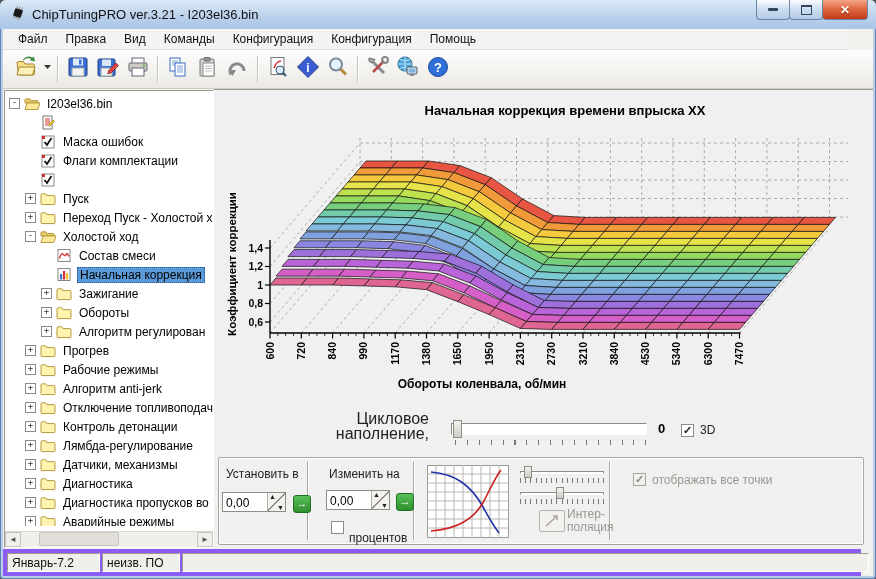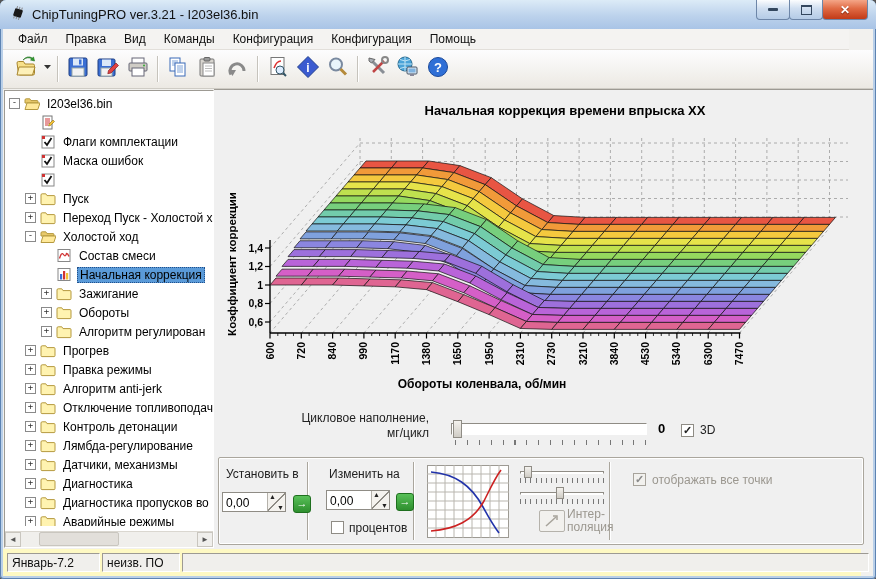--- a/index.html
+++ b/index.html
@@ -32,21 +32,21 @@
   .tnotoggle{flex:0 0 auto;width:15px;}
   .ticon{flex:0 0 auto;width:17px;height:15px;margin-right:4px;}
   .tlabel{padding:0 2px;}
   .trow.sel .tlabel{background:#5a9ad8;border:1px dotted #20508c;color:#000;}
   .hscroll{position:absolute;left:0;bottom:0;width:208px;height:15px;background:#f0efec;display:flex;border-top:1px solid #dad7d0;}
   .harrow{width:16px;height:15px;background:#f0efec;border:1px solid #c9c6bf;box-sizing:border-box;font-size:8px;color:#555;display:flex;align-items:center;justify-content:center;}
   .htrack{flex:1;position:relative;}
   .hthumb{position:absolute;left:18px;top:0;width:80px;height:14px;background:#e2dfda;border:1px solid #c9c6bf;border-radius:2px;box-sizing:border-box;}
   .rightpanel{position:absolute;left:211px;top:0;width:659px;height:460px;background:#f0f0f0;border-top:1px solid #9d9a93;box-sizing:border-box;}
   
-  .cyclabel{position:absolute;left:60px;top:321px;width:155px;text-align:right;font-size:12px;color:#222;line-height:15px;}
+  .cyclabel{position:absolute;left:60px;top:321px;width:155px;text-align:right;font-size:16px;color:#222;line-height:15px;}
   .cyctrack{position:absolute;left:237px;top:333px;width:196px;height:12px;background:#fff;border:1px solid #8f8c85;border-bottom-color:#fff;border-right-color:#fff;box-sizing:border-box;}
   .cycthumb{position:absolute;left:239px;top:330px;width:9px;height:18px;background:linear-gradient(#f4f2ee,#cfccc5);border:1px solid #8f8c85;box-sizing:border-box;}
   .cycticks{position:absolute;left:241px;top:350px;width:192px;height:5px;background:repeating-linear-gradient(90deg,#777 0 1px,transparent 1px 11.9px);}
   .cycval{position:absolute;left:444px;top:331px;font-size:13px;font-weight:bold;color:#000;}
   .cb{width:13px;height:13px;background:#fff;border:1px solid #8f8c85;box-sizing:border-box;font-size:11px;line-height:11px;text-align:center;color:#222;font-weight:bold;}
   .cb.checked::before{content:"\2713";}
   .cb.disabled{background:#f2f1ee;color:#8a8a8a;border-color:#a7a39b;}
   .cyccb{position:absolute;left:467px;top:334px;}
   .cyccblabel{position:absolute;left:486px;top:333px;font-size:12px;color:#222;}
   
@@ -59,21 +59,21 @@
   .spinbtn .up{position:absolute;left:1px;top:0px;font-size:7px;color:#222;}
   .spinbtn .dn{position:absolute;right:1px;bottom:0px;font-size:7px;color:#222;}
   .gobtn{position:absolute;width:16px;height:16px;background:linear-gradient(#58c058,#2e8f2e);border:1px solid #1e6f1e;border-radius:3px;color:#fff;font-size:11px;font-weight:bold;line-height:14px;text-align:center;}
   .minislider{position:absolute;width:84px;height:6px;}
   .minitrack{position:absolute;left:0;top:2px;width:84px;height:3px;background:#fff;border:1px solid #8f8c85;border-bottom-color:#fff;box-sizing:border-box;}
   .minithumb{position:absolute;top:-3px;width:8px;height:12px;background:linear-gradient(#f4f2ee,#cfccc5);border:1px solid #8f8c85;box-sizing:border-box;}
   .miniruler{position:absolute;width:84px;height:5px;background:repeating-linear-gradient(90deg,#777 0 1px,transparent 1px 5.2px);}
   .interpbtn{position:absolute;width:24px;height:20px;background:#f2f1ee;border:1px solid #b5b2ab;border-radius:2px;display:flex;align-items:center;justify-content:center;}
   .graylbl{color:#9b978f;font-size:12px;line-height:13px;}
   
-  .statusbar{position:absolute;left:0;top:520px;width:858px;height:27px;background:#fef9c3;padding-top:3px;box-sizing:border-box;}
+  .statusbar{position:absolute;left:0;top:520px;width:858px;height:27px;background:#8b5cf6;padding-top:3px;box-sizing:border-box;}
   .scell{position:absolute;top:4px;height:19px;border:1px solid;border-color:#9d9a93 #fff #fff #9d9a93;font-size:12px;color:#111;padding:2px 0 0 4px;box-sizing:border-box;background:#f0efec;}
   svg text{font-family:"Liberation Sans",sans-serif;}
 </style>
 </head>
 <body>
 
 <div class="win">
   <div class="titlebar">
     <span class="appicon">
       <svg width="16" height="16" viewBox="0 0 16 16">
@@ -260,31 +260,31 @@
                 </svg></span>
             </div>
             <div class="trow">
               <span class="tind" style="width: 20px;"></span>
               <span class="tnotoggle"></span>
               <span class="ticon"><svg width="16" height="15" viewBox="0 0 16 15">
                   <rect x="2" y="2" width="12" height="12" fill="#fff" stroke="#888"></rect>
                   <path d="M4.5 8 l2.5 3 4.5 -7" fill="none" stroke="#111" stroke-width="1.8"></path>
                   <rect x="2" y="2" width="3" height="3" fill="#d03333"></rect>
                 </svg></span>
-              <span class="tlabel">Флаги комплектации</span>
+              <span class="tlabel">Маска ошибок</span>
             </div>
             <div class="trow">
               <span class="tind" style="width: 20px;"></span>
               <span class="tnotoggle"></span>
               <span class="ticon"><svg width="16" height="15" viewBox="0 0 16 15">
                   <rect x="2" y="2" width="12" height="12" fill="#fff" stroke="#888"></rect>
                   <path d="M4.5 8 l2.5 3 4.5 -7" fill="none" stroke="#111" stroke-width="1.8"></path>
                   <rect x="2" y="2" width="3" height="3" fill="#d03333"></rect>
                 </svg></span>
-              <span class="tlabel">Маска ошибок</span>
+              <span class="tlabel">Флаги комплектации</span>
             </div>
             <div class="trow">
               <span class="tind" style="width: 20px;"></span>
               <span class="tnotoggle"></span>
               <span class="ticon"><svg width="16" height="15" viewBox="0 0 16 15">
                   <rect x="2" y="2" width="12" height="12" fill="#fff" stroke="#888"></rect>
                   <path d="M4.5 8 l2.5 3 4.5 -7" fill="none" stroke="#111" stroke-width="1.8"></path>
                   <rect x="2" y="2" width="3" height="3" fill="#d03333"></rect>
                 </svg></span>
             </div>
@@ -364,21 +364,21 @@
                   <path d="M1 4 q0 -1.2 1.2 -1.2 h3.6 l1.2 1.8 h7 q1 0 1 1 v7 q0 1 -1 1 H2 q-1 0 -1 -1z" fill="#fff3b0" stroke="#b5993f"></path>
                 </svg></span>
               <span class="tlabel">Прогрев</span>
             </div>
             <div class="trow">
               <span class="tind" style="width: 20px;"></span>
               <span class="ttoggle">+</span>
               <span class="ticon"><svg width="16" height="15" viewBox="0 0 16 15">
                   <path d="M1 4 q0 -1.2 1.2 -1.2 h3.6 l1.2 1.8 h7 q1 0 1 1 v7 q0 1 -1 1 H2 q-1 0 -1 -1z" fill="#fff3b0" stroke="#b5993f"></path>
                 </svg></span>
-              <span class="tlabel">Правка режимы</span>
+              <span class="tlabel">Рабочие режимы</span>
             </div>
             <div class="trow">
               <span class="tind" style="width: 20px;"></span>
               <span class="ttoggle">+</span>
               <span class="ticon"><svg width="16" height="15" viewBox="0 0 16 15">
                   <path d="M1 4 q0 -1.2 1.2 -1.2 h3.6 l1.2 1.8 h7 q1 0 1 1 v7 q0 1 -1 1 H2 q-1 0 -1 -1z" fill="#fff3b0" stroke="#b5993f"></path>
                 </svg></span>
               <span class="tlabel">Алгоритм anti-jerk</span>
             </div>
             <div class="trow">
@@ -856,21 +856,20 @@
                 <polygon points="456.90000000000003,235.4 488.2,235.4 494.2,228.4 462.90000000000003,228.4" fill="#df6592" stroke="#111" stroke-width="0.7"></polygon>
                 <polygon points="488.2,235.4 519.5,235.4 525.5,228.4 494.2,228.4" fill="#df6592" stroke="#111" stroke-width="0.7"></polygon>
               </g>
             </g>
             <text x="345" y="21" text-anchor="middle" font-size="13" font-weight="bold" fill="#000">Начальная коррекция времени впрыска ХХ</text>
             <text x="262" y="294" text-anchor="middle" font-size="12" font-weight="bold" fill="#000">Обороты коленвала, об/мин</text>
             <text x="16" y="170" text-anchor="middle" font-size="11.5" font-weight="bold" fill="#000" transform="rotate(-90 16 170)">Коэффициент коррекции</text>
           </svg>
         <div class="cyclabel">
           <div>Цикловое наполнение,</div>
-            <div>мг/цикл</div>
         </div>
         <div class="cyctrack"></div>
         <div class="cycthumb"></div>
         <div class="cycticks"></div>
         <div class="cycval">0</div>
         <div class="cb checked cyccb"></div>
         <div class="cyccblabel">3D</div>
 
         <div class="groupbox">
           <div class="gsep" style="left:88px"></div>
@@ -890,21 +889,21 @@
           <div class="glabel" style="left:110px;top:9px">Изменить на</div>
           <div class="spin" style="left:107px;top:32px">
             <div class="spinval">0,00</div>
             <div class="spinbtn">
                 <span class="up">▲</span>
                 <span class="dn">▼</span>
               </div>
           </div>
           <div class="gobtn" style="left:177px;top:35px">→</div>
           <div class="cb" style="position:absolute;left:112px;top:63px"></div>
-          <div class="glabel" style="left:130px;top:63px">процентов</div>
+          <div class="glabel" style="left:130px;top:73px">процентов</div>
 
           <svg style="position:absolute;left:208px;top:7px" width="82" height="73">
             <rect x="0.5" y="0.5" width="81" height="72" fill="#fff" stroke="#9d9a93"></rect>
             <g stroke="#b9b6af" stroke-width="1">
               <line x1="9" y1="0" x2="9" y2="73"></line>
                 <line x1="18" y1="0" x2="18" y2="73"></line>
                 <line x1="27" y1="0" x2="27" y2="73"></line>
                 <line x1="36" y1="0" x2="36" y2="73"></line>
                 <line x1="45" y1="0" x2="45" y2="73"></line>
                 <line x1="54" y1="0" x2="54" y2="73"></line>

